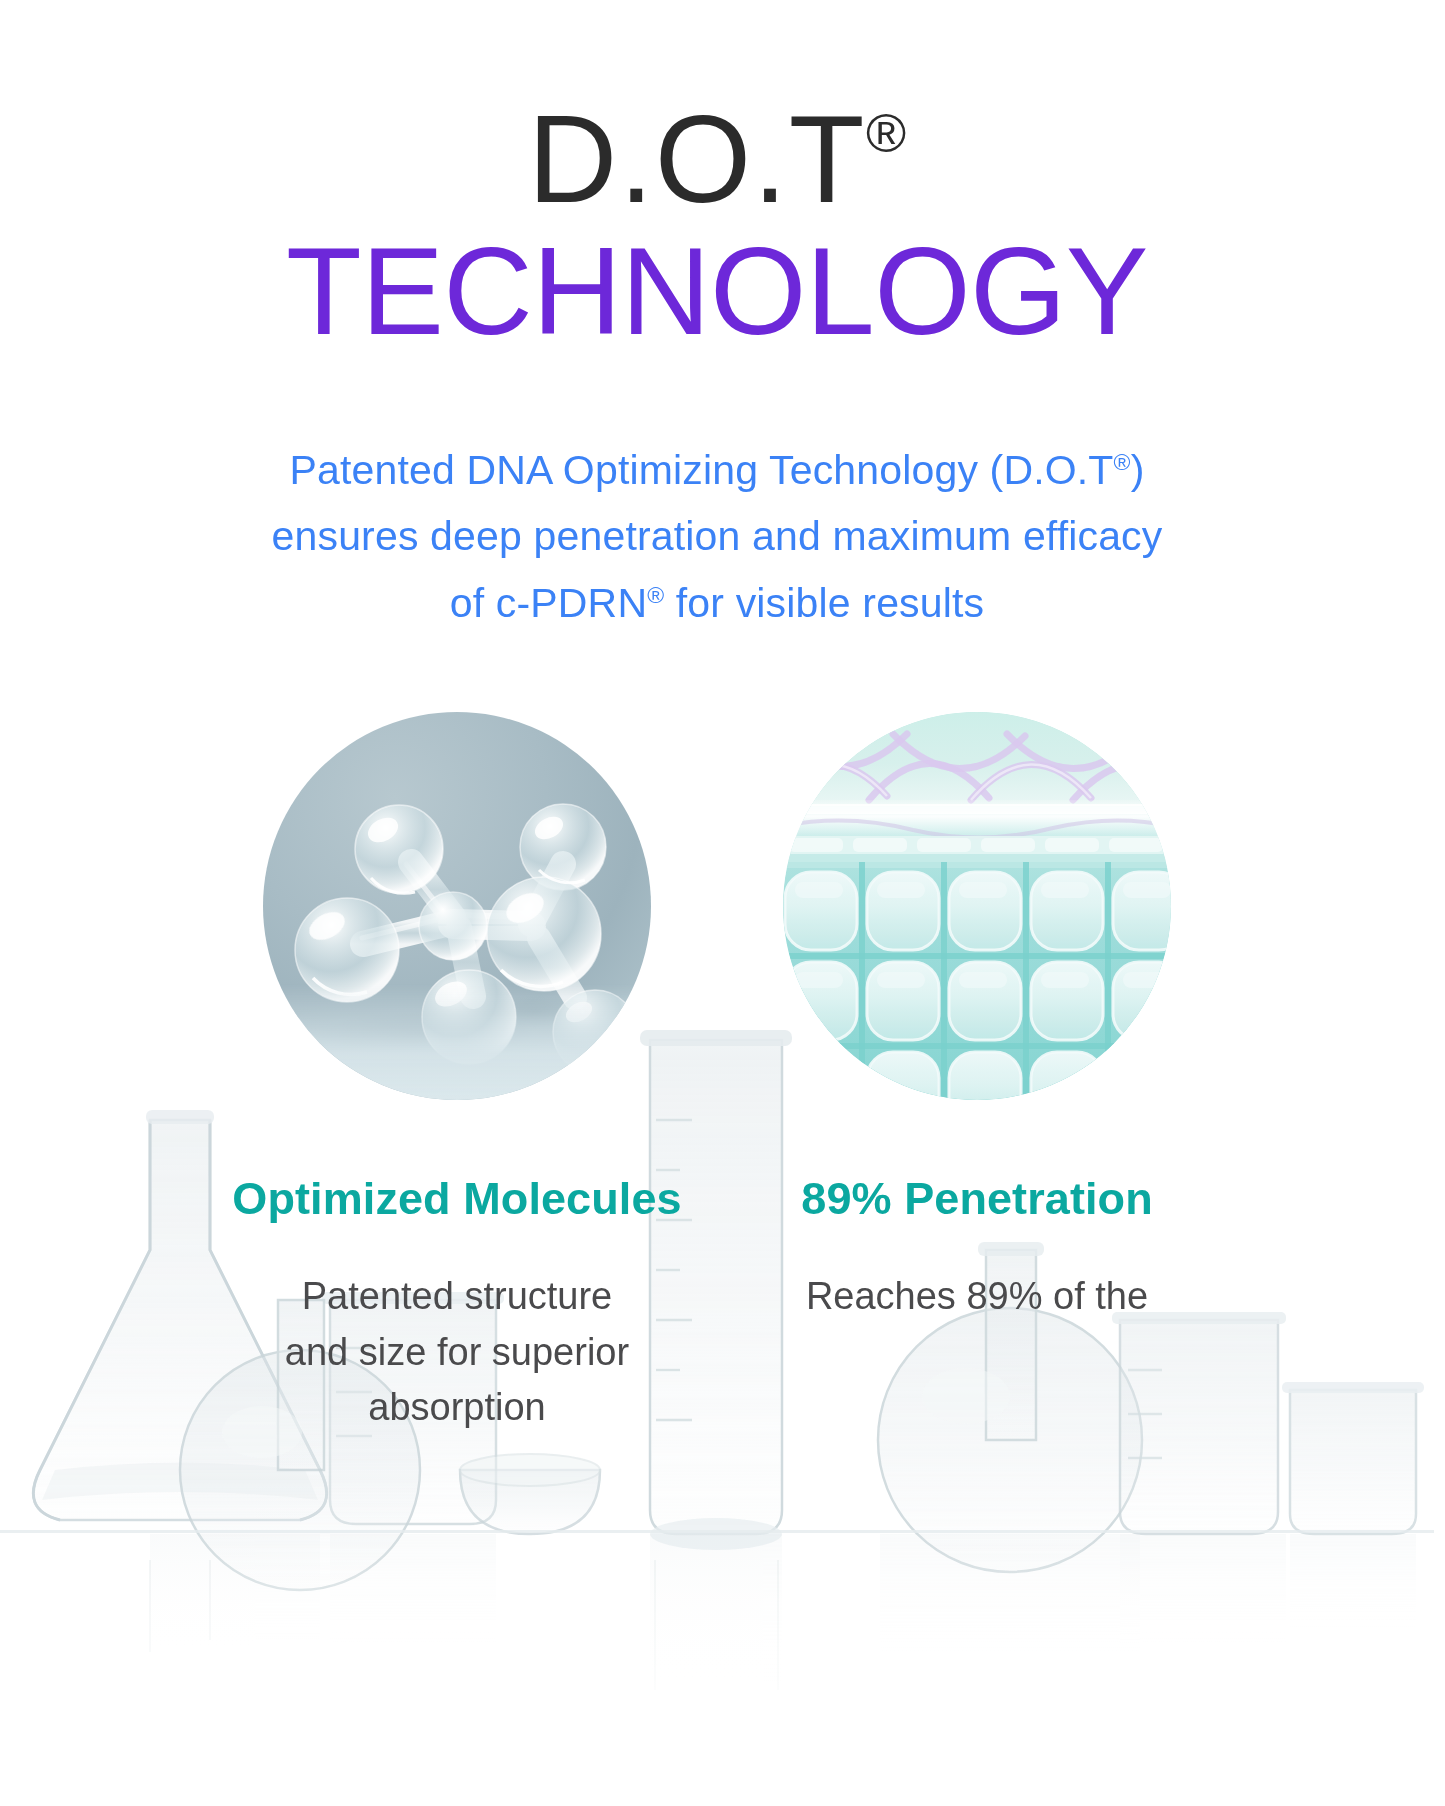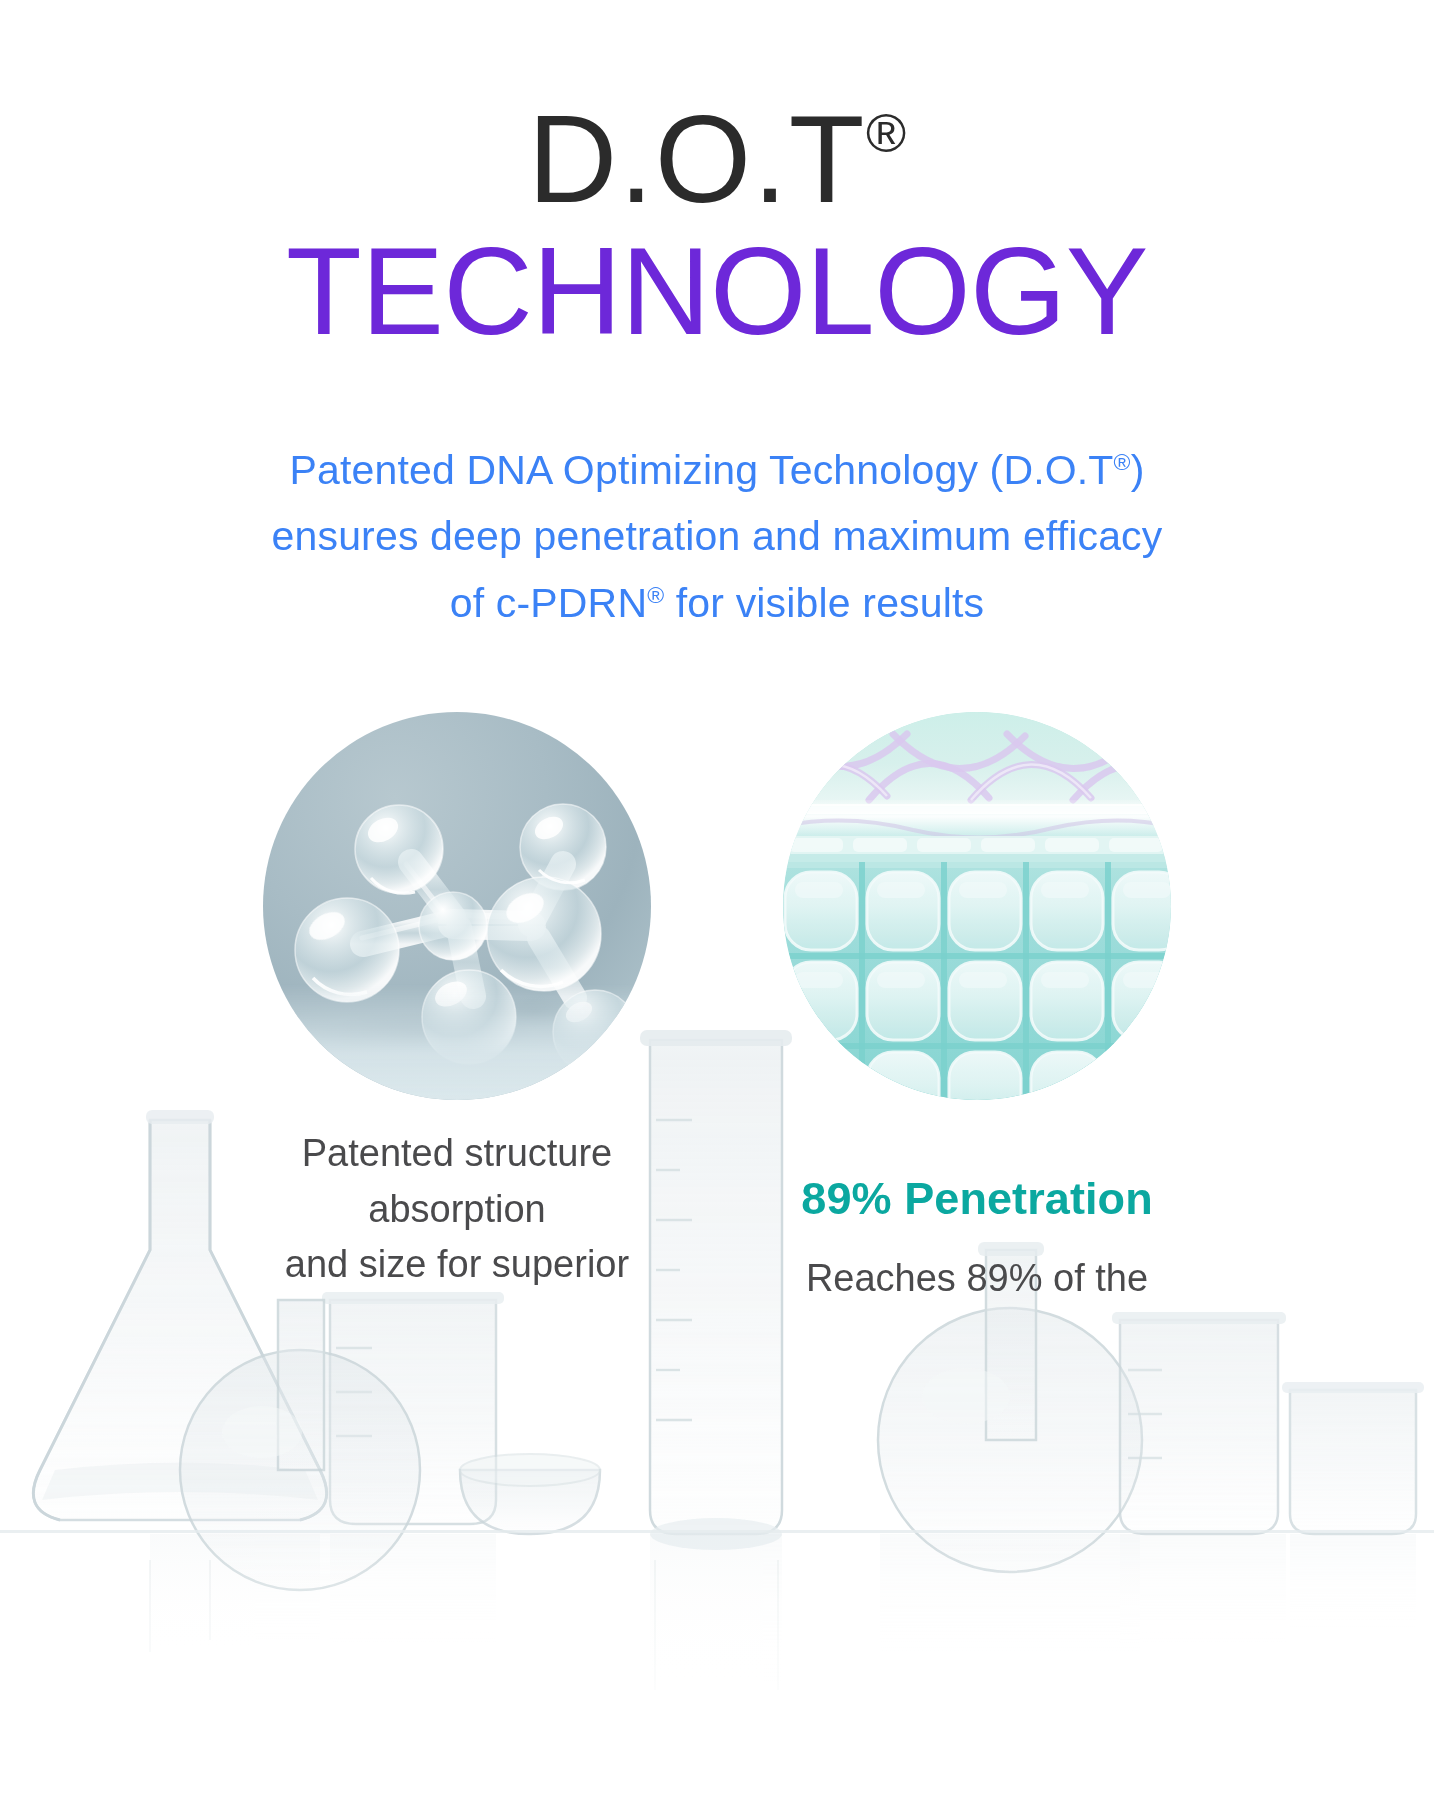--- a/index.html
+++ b/index.html
@@ -140,21 +140,21 @@
     font-family: "Liberation Sans", sans-serif;
     font-weight: 700;
     font-size: 45px;
     line-height: 1.18;
     letter-spacing: 0.002em;
     color: #0ba8a0;
     text-align: center;
     white-space: nowrap;
   }
   .feature-desc {
-    margin-top: 26px;
+    margin-top: 44px;
     font-family: "Liberation Sans", sans-serif;
     font-weight: 400;
     font-size: 38px;
     line-height: 1.46;
     color: #4a4a4c;
     text-align: center;
   }
   .feature-desc .line { display:block; white-space: nowrap; }
 </style>
 </head>
@@ -336,25 +336,26 @@
           <g fill="none" stroke="#ffffff" stroke-opacity="0.9">
             <path d="M108 166 a44 44 0 0 0 44 14" stroke-width="3"></path>
             <path d="M50 266 a52 52 0 0 0 54 14" stroke-width="3.5"></path>
             <path d="M238 258 a57 57 0 0 0 62 12" stroke-width="3.5"></path>
             <path d="M276 158 a43 43 0 0 0 46 10" stroke-width="3"></path>
           </g>
         </svg>
         <div class="floor"></div>
       </div>
 
+      <div class="feature-title">Optimized Molecules</div>
 
       <div class="feature-desc">
         <span class="line">Patented structure</span>
+        <span class="line">and size for superior</span>
         <span class="line">absorption</span>
-        <span class="line">and size for superior</span>
       </div>
     </div>
 
     <div class="feature">
 
       <div class="circle circle-barrier">
         <svg viewBox="0 0 388 388" aria-hidden="true">
           <defs>
             <linearGradient id="topSkin" x1="0" y1="0" x2="0" y2="1">
               <stop offset="0%" stop-color="#cdefe9"></stop>

